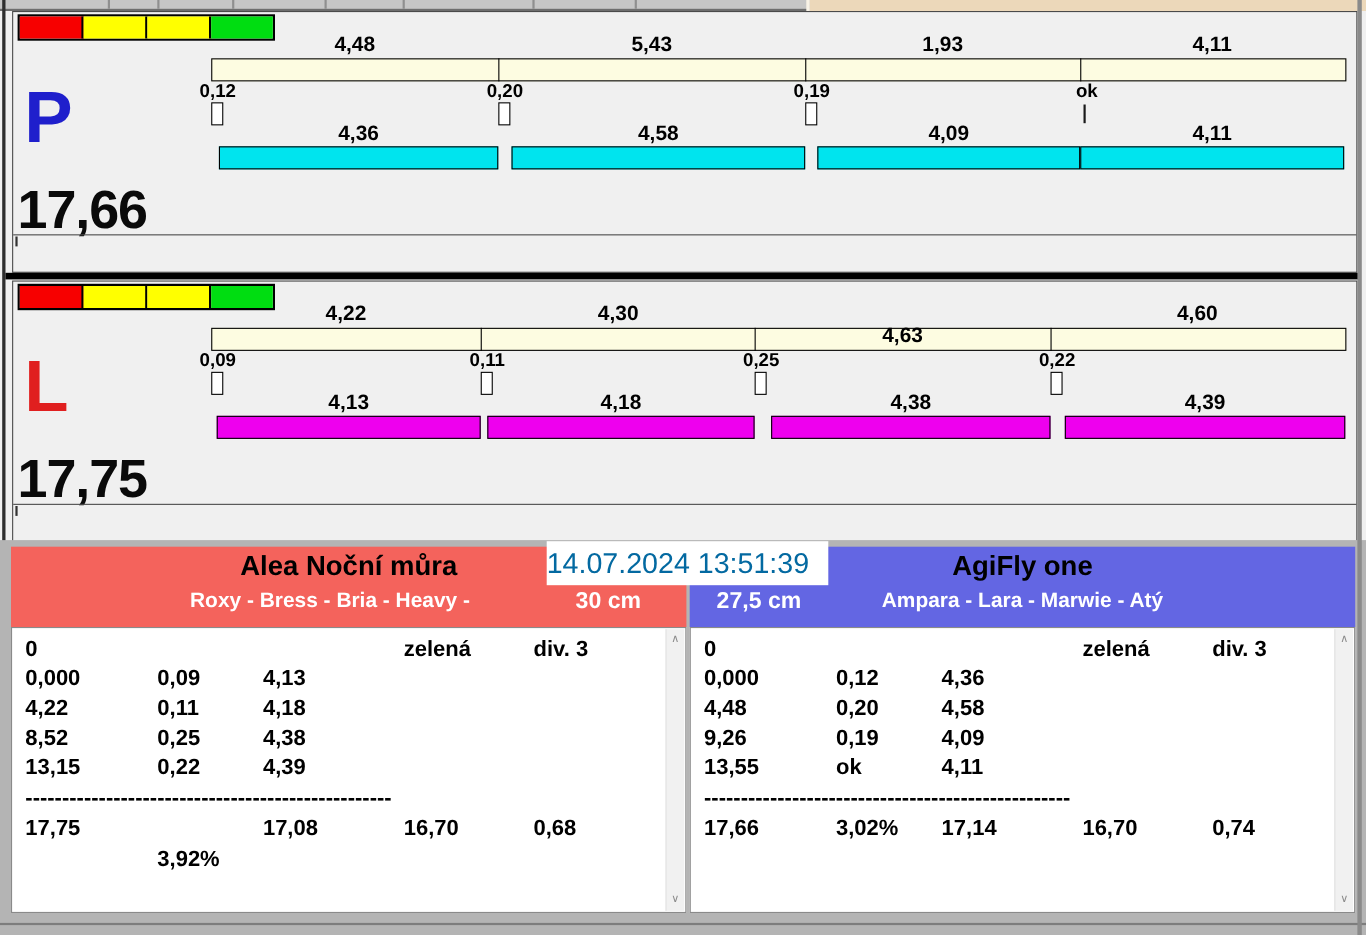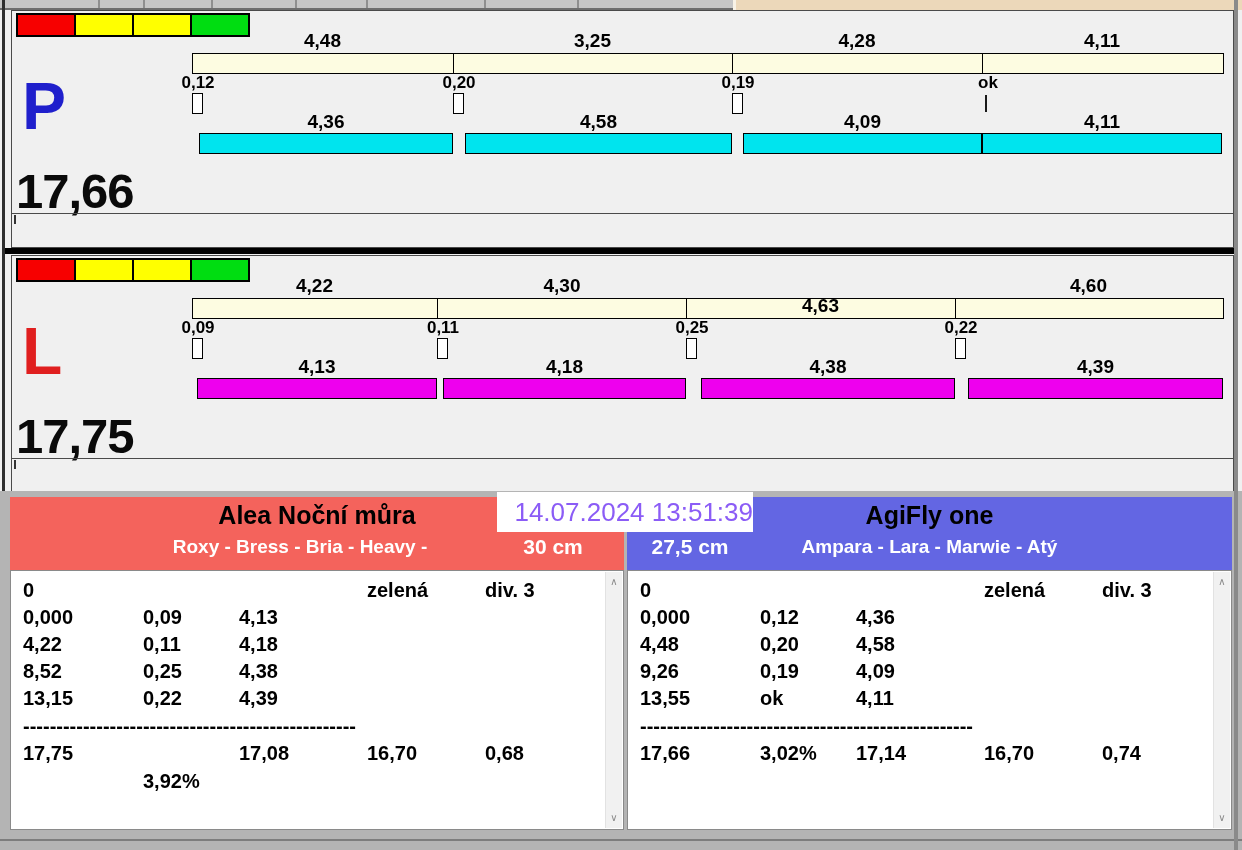--- a/index.html
+++ b/index.html
@@ -51,21 +51,21 @@
   .team-table{position:absolute;left:0;right:0;top:73px;bottom:0;background:#fff;border:1px solid #8a8a8a;}
   .table-body{position:absolute;left:0;top:0;right:18px;bottom:0;overflow:hidden;}
   .trow{position:absolute;left:0;right:0;height:27px;font-size:20px;font-weight:bold;line-height:27px;}
   .tcell{position:absolute;white-space:nowrap;}
   .tsep{position:absolute;left:12px;height:20px;font-size:20px;font-weight:bold;line-height:20px;letter-spacing:0;white-space:nowrap;overflow:hidden;width:500px;}
   .scrollbar{position:absolute;right:1px;top:1px;bottom:1px;width:16px;background:#f1f1f1;border-left:1px solid #e2e2e2;}
   .scroll-btn{position:absolute;left:0;width:16px;height:16px;color:#8a8a8a;font-size:10px;text-align:center;line-height:16px;}
   .scroll-up{top:2px;}
   .scroll-down{bottom:2px;}
   .datetime-box{position:absolute;left:497px;top:1px;width:256px;height:40px;background:#fff;
-                font-size:26px;line-height:40px;text-align:right;color:#8b5cf6;}
+                font-size:26px;line-height:40px;text-align:left;color:#0369a1;}
 </style>
 </head>
 <body>
 
 <div class="screen">
 
   <div class="top-strip">
     <div class="dark-edge"></div>
     <div class="tdiv" style="left:98px"></div>
     <div class="tdiv" style="left:143px"></div>
@@ -89,27 +89,27 @@
       </div>
     <div class="lane-letter" style="color: rgb(31, 31, 204);">P</div>
     <div class="total-time">17,66</div>
     <div class="bars">
         <div class="cream-base" style="left: 0px; top: 42px; width: 1030px;"></div>
         <div class="seg-label" style="left: 0px; top: 21px; width: 261px;">4,48</div>
         <div class="chg-label" style="left: -36px; top: 63px;">0,12</div>
         <div class="marker" style="left: 0px; top: 82px;"></div>
         <div class="seg-label" style="left: 7px; top: 102px; width: 254px;">4,36</div>
         <div class="run-bar" style="left: 7px; top: 122px; width: 252px; background: rgb(0, 228, 238);"></div>
-        <div class="seg-label" style="left: 261px; top: 21px; width: 279px;">3,25</div>
+        <div class="seg-label" style="left: 261px; top: 21px; width: 279px;">5,43</div>
         <div class="cream-div" style="left: 261px; top: 42px;"></div>
         <div class="chg-label" style="left: 225px; top: 63px;">0,20</div>
         <div class="marker" style="left: 261px; top: 82px;"></div>
         <div class="seg-label" style="left: 273px; top: 102px; width: 267px;">4,58</div>
         <div class="run-bar" style="left: 273px; top: 122px; width: 265px; background: rgb(0, 228, 238);"></div>
-        <div class="seg-label" style="left: 540px; top: 21px; width: 250px;">4,28</div>
+        <div class="seg-label" style="left: 540px; top: 21px; width: 250px;">1,93</div>
         <div class="cream-div" style="left: 540px; top: 42px;"></div>
         <div class="chg-label" style="left: 504px; top: 63px;">0,19</div>
         <div class="marker" style="left: 540px; top: 82px;"></div>
         <div class="seg-label" style="left: 551px; top: 102px; width: 239px;">4,09</div>
         <div class="run-bar" style="left: 551px; top: 122px; width: 237px; background: rgb(0, 228, 238);"></div>
         <div class="seg-label" style="left: 790px; top: 21px; width: 240px;">4,11</div>
         <div class="cream-div" style="left: 790px; top: 42px;"></div>
         <div class="chg-label" style="left: 754px; top: 63px;">ok</div>
         <div class="marker-ok" style="left: 793px; top: 84px;"></div>
         <div class="seg-label" style="left: 790px; top: 102px; width: 240px;">4,11</div>

